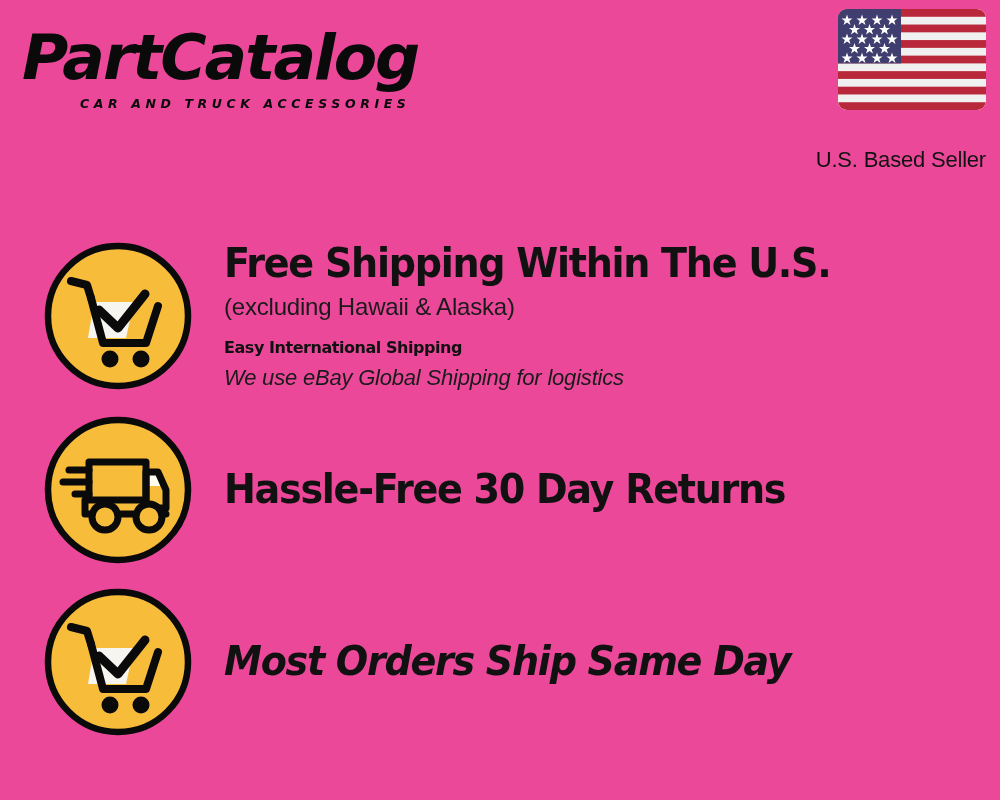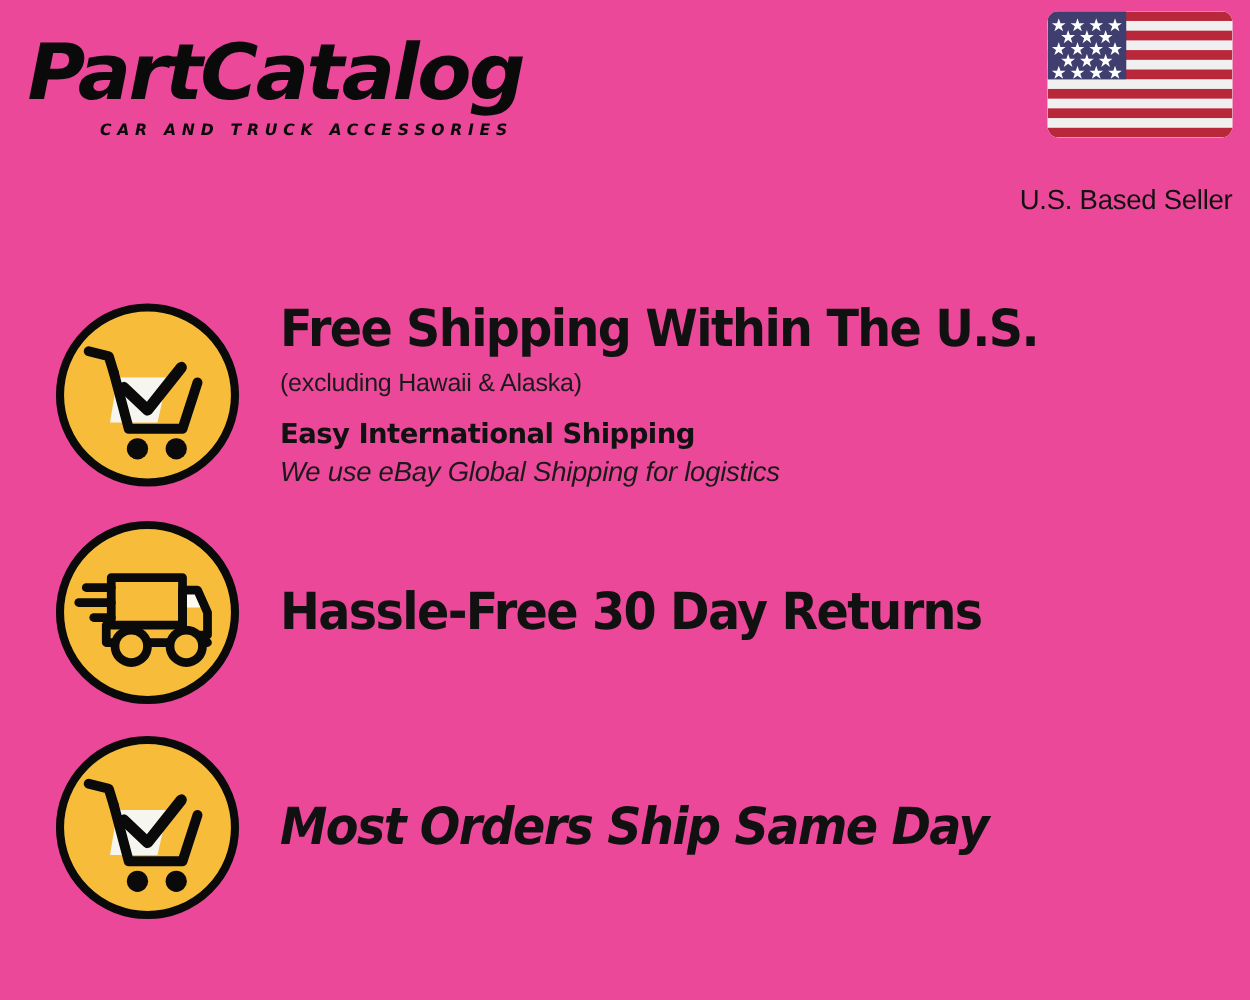--- a/index.html
+++ b/index.html
@@ -121,31 +121,31 @@
     font-size: 41px;
     line-height: 49px;
     letter-spacing: -1.4px;
     color: #111111;
     transform: scaleX(0.93);
     transform-origin: left center;
     white-space: nowrap;
   }
   .feature-sub {
     margin-top: 4px;
-    font-size: 20px;
+    font-size: 24px;
     line-height: 30px;
     font-weight: 400;
     letter-spacing: -0.2px;
     color: #1a1a1a;
     white-space: nowrap;
   }
   .feature-sub-strong {
     margin-top: 12px;
     font-family: "DejaVu Sans", sans-serif;
-    font-size: 22px;
+    font-size: 16px;
     line-height: 28px;
     font-weight: 700;
     letter-spacing: -0.45px;
     color: #111111;
     white-space: nowrap;
   }
   .feature-sub-last {
     margin-top: 1px;
     font-size: 22px;
     line-height: 30px;

